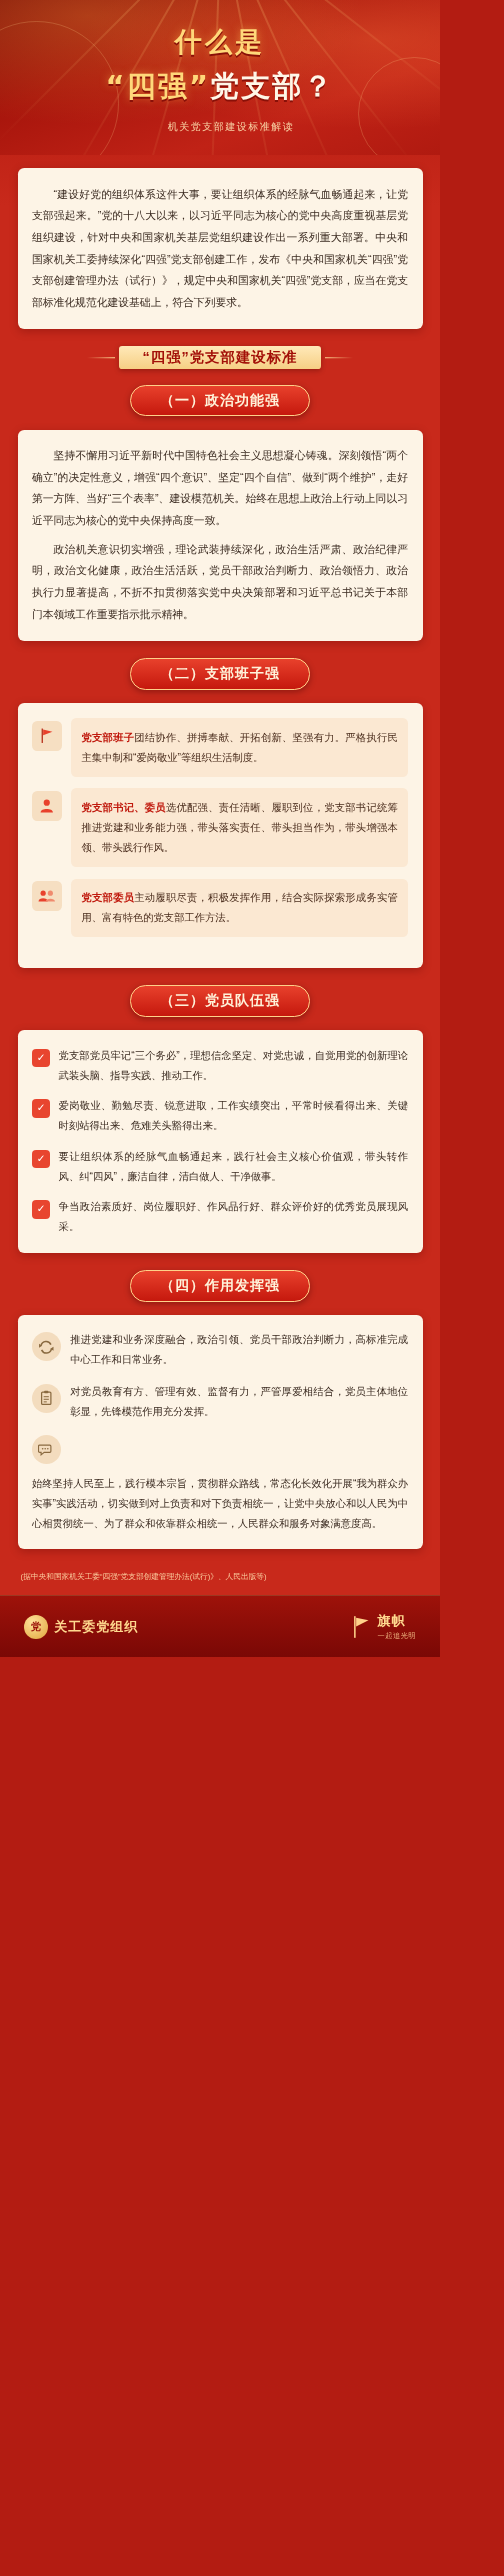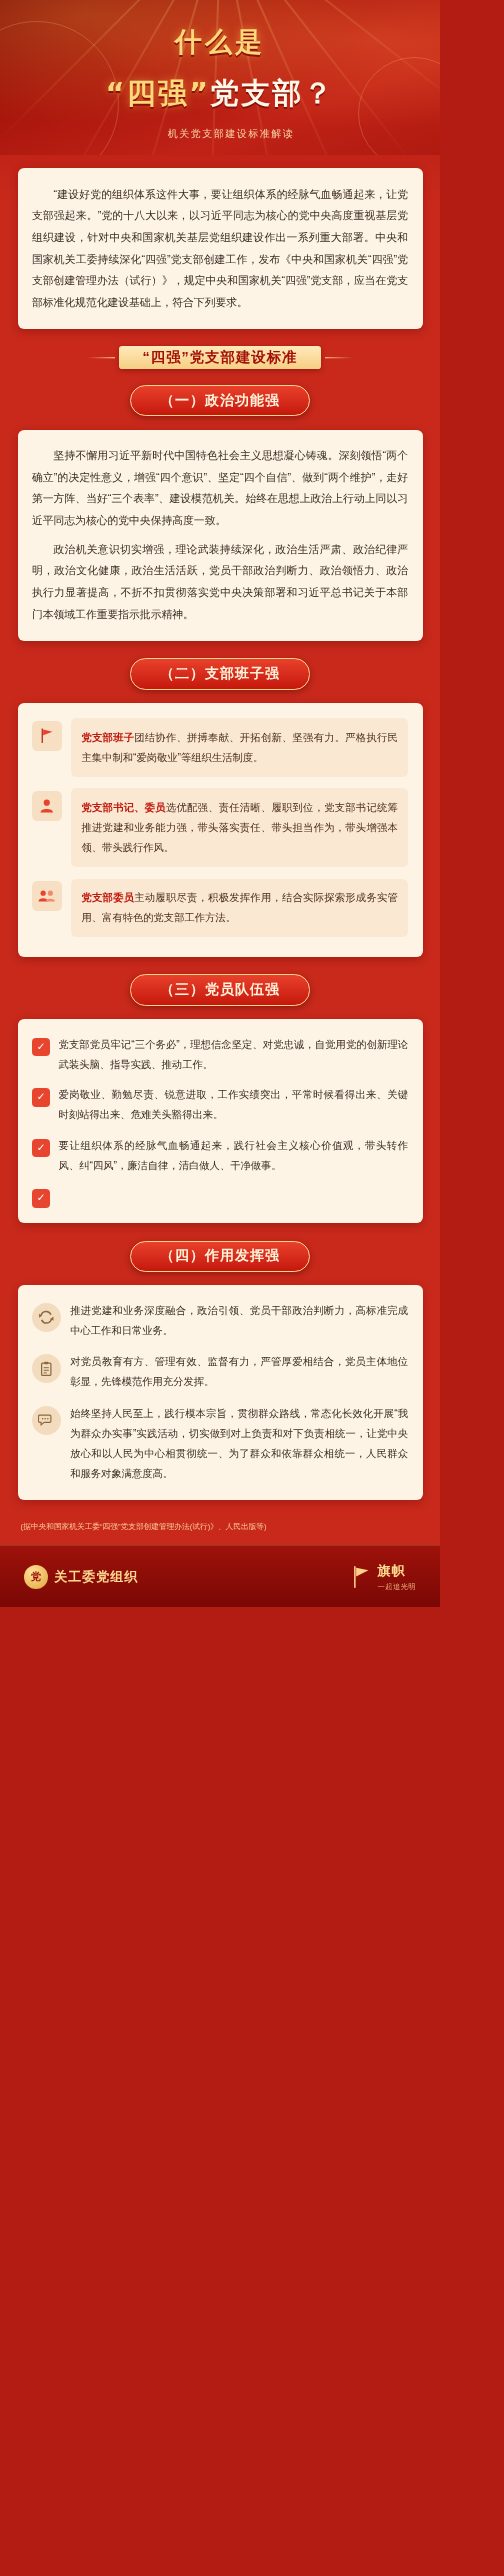--- a/index.html
+++ b/index.html
@@ -45,21 +45,21 @@
   }
   .title-1 {
     font-size: 27px;
     font-weight: bold;
     letter-spacing: 3.1px;
     color: #ffd87a;
     text-shadow: 0 1.5px 0 #8a1008, 0 0 8.2px rgba(255,190,80,.55);
     font-family: "DejaVu Sans", "Liberation Sans", sans-serif;
   }
   .title-2 {
-    margin-top: 14px;
+    margin-top: 7px;
     font-size: 29px;
     font-weight: bold;
     letter-spacing: 2.1px;
     font-family: "DejaVu Sans", "Liberation Sans", sans-serif;
   }
   .title-2 .gold {
     color: #ffd87a;
     text-shadow: 0 1.5px 0 #8a1008, 0 0 8.2px rgba(255,190,80,.55);
   }
   .title-2 .white {
@@ -140,21 +140,21 @@
     box-shadow: 0 2.1px 6.2px rgba(60,0,0,.4);
   }
 
   
   .iconrow {
     display: flex;
     align-items: flex-start;
     gap: 9.3px;
     margin-bottom: 11.3px;
   }
-  .iconrow:last-child { margin-bottom: 4px; }
+  .iconrow:last-child { margin-bottom: 15px; }
   .iconbox {
     flex: 0 0 auto;
     width: 30px; height: 30px;
     border-radius: 5.2px;
     background: #f6dfc2;
     display: flex;
     align-items: center;
     justify-content: center;
     margin-top: 2.1px;
   }
@@ -198,21 +198,21 @@
     text-align: justify;
   }
 
   
   .roundrow {
     display: flex;
     align-items: flex-start;
     gap: 9.3px;
     margin-bottom: 11.3px;
   }
-  .roundrow:last-child { margin-bottom: 0; }
+  .roundrow:last-child { margin-bottom: 0; flex-direction: column; }
   .roundicon {
     flex: 0 0 auto;
     width: 29px; height: 29px;
     border-radius: 50%;
     background: #f3dcbe;
     display: flex;
     align-items: center;
     justify-content: center;
     margin-top: 2.1px;
   }
@@ -375,20 +375,21 @@
         <div class="checkrow">
           <div class="chk">✓</div>
           <div class="txt">爱岗敬业、勤勉尽责、锐意进取，工作实绩突出，平常时候看得出来、关键时刻站得出来、危难关头豁得出来。</div>
         </div>
         <div class="checkrow">
           <div class="chk">✓</div>
           <div class="txt">要让组织体系的经脉气血畅通起来，践行社会主义核心价值观，带头转作风、纠“四风”，廉洁自律，清白做人、干净做事。</div>
         </div>
         <div class="checkrow">
           <div class="chk">✓</div>
+          <div class="txt">争当政治素质好、岗位履职好、作风品行好、群众评价好的优秀党员展现风采。</div>
         </div>
 
       </div>
     </div>
 
     <div>
       <div class="chapter">
         <span class="pill">（四）作用发挥强</span>
       </div>
       <div class="card">

